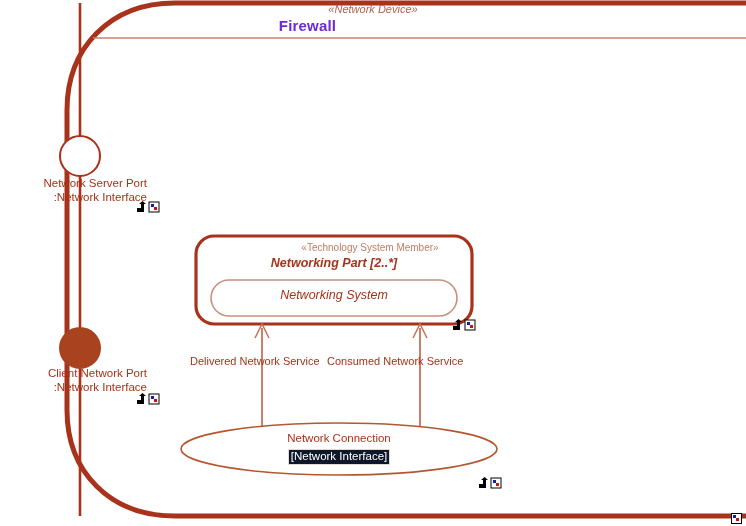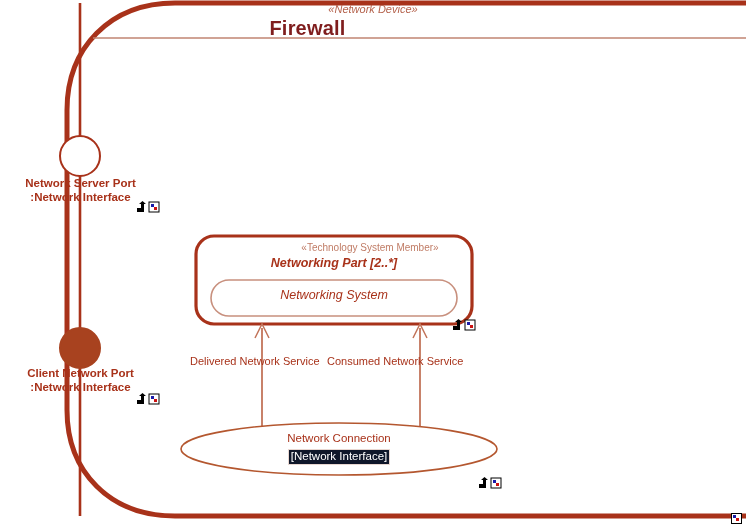--- a/index.html
+++ b/index.html
@@ -33,35 +33,35 @@
   
   .stereo-outer {
     font-size: 11px;
     font-style: italic;
     color: #b4624c;
     left: 0; top: 3px;
     width: 746px;
     text-align: center;
   }
   .title-outer {
-    font-size: 20px;
+    font-size: 15px;
     font-weight: bold;
-    color: #7f1d1d;
+    color: #6d28d9;
     left: 0; top: 17px;
     width: 615px;
     text-align: center;
     letter-spacing: .2px;
   }
 
   
   .port-label {
     font-size: 11.5px;
-    font-weight: bold;
-    color: #a8321a;
-    text-align: center;
+    font-weight: normal;
+    color: #a8321a;
+    text-align: right;
     line-height: 14px;
   }
   #server-port-label { left: 14px; top: 176px; width: 133px; }
   #client-port-label { left: 14px; top: 366px; width: 133px; }
 
   
   .stereo-part {
     font-size: 10px;
     color: #c07c66;
     left: 196px; top: 242px;

